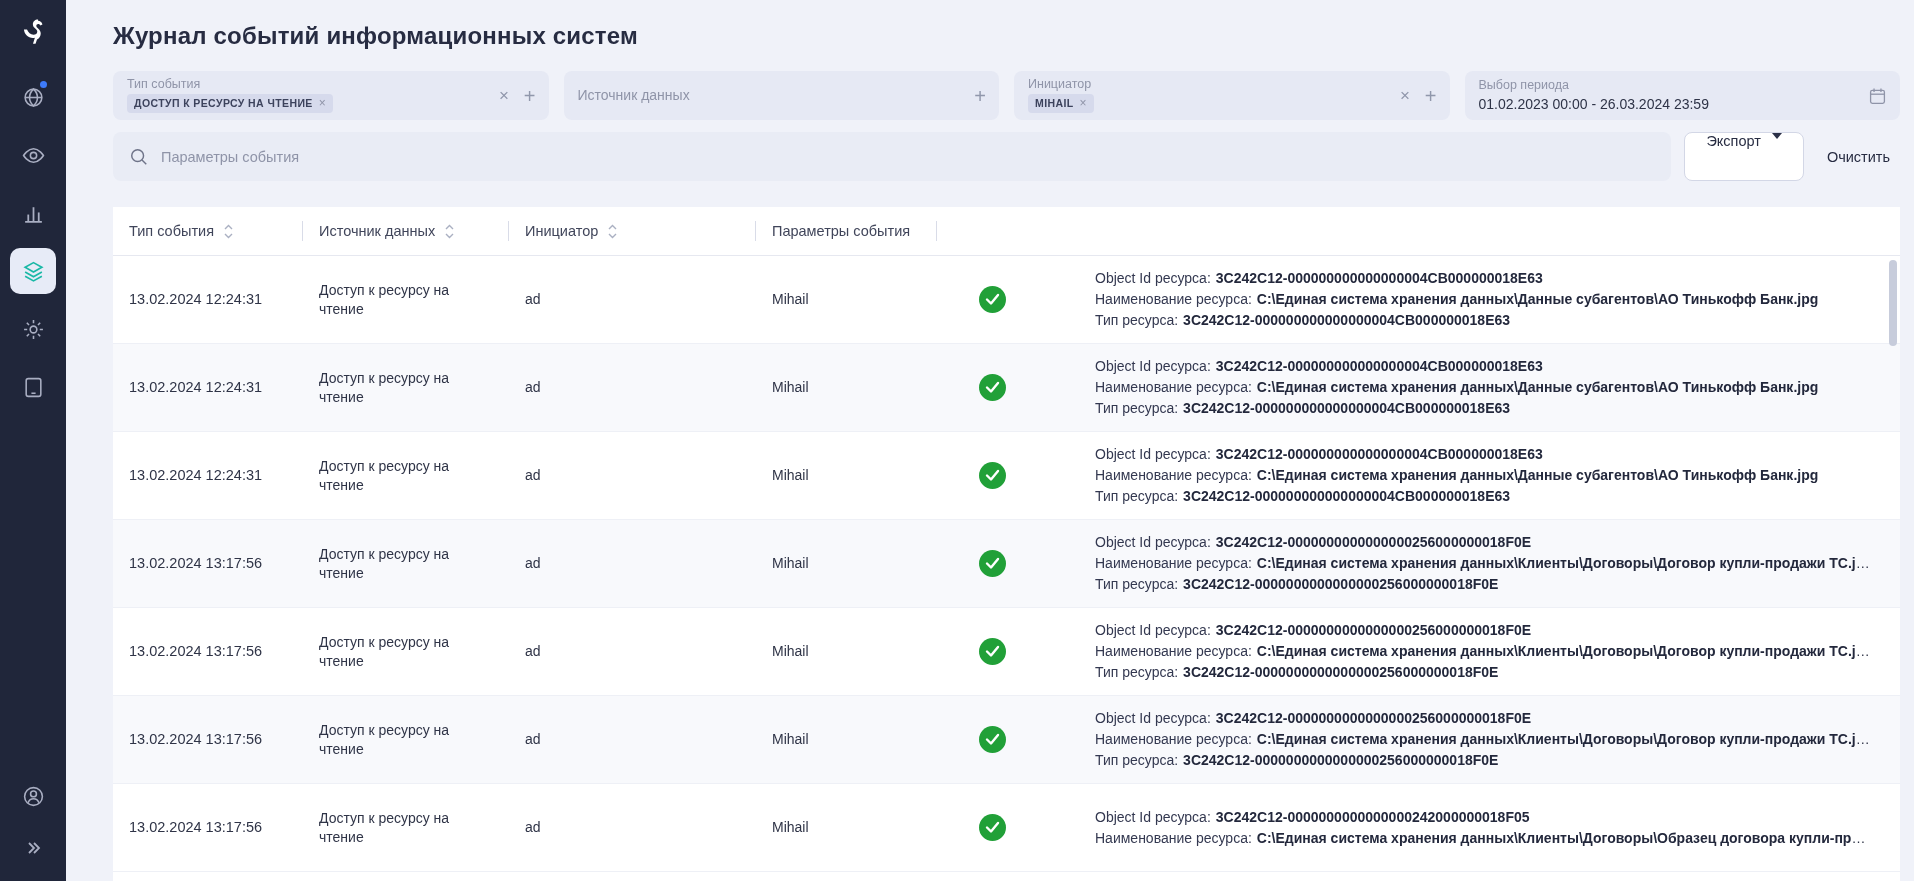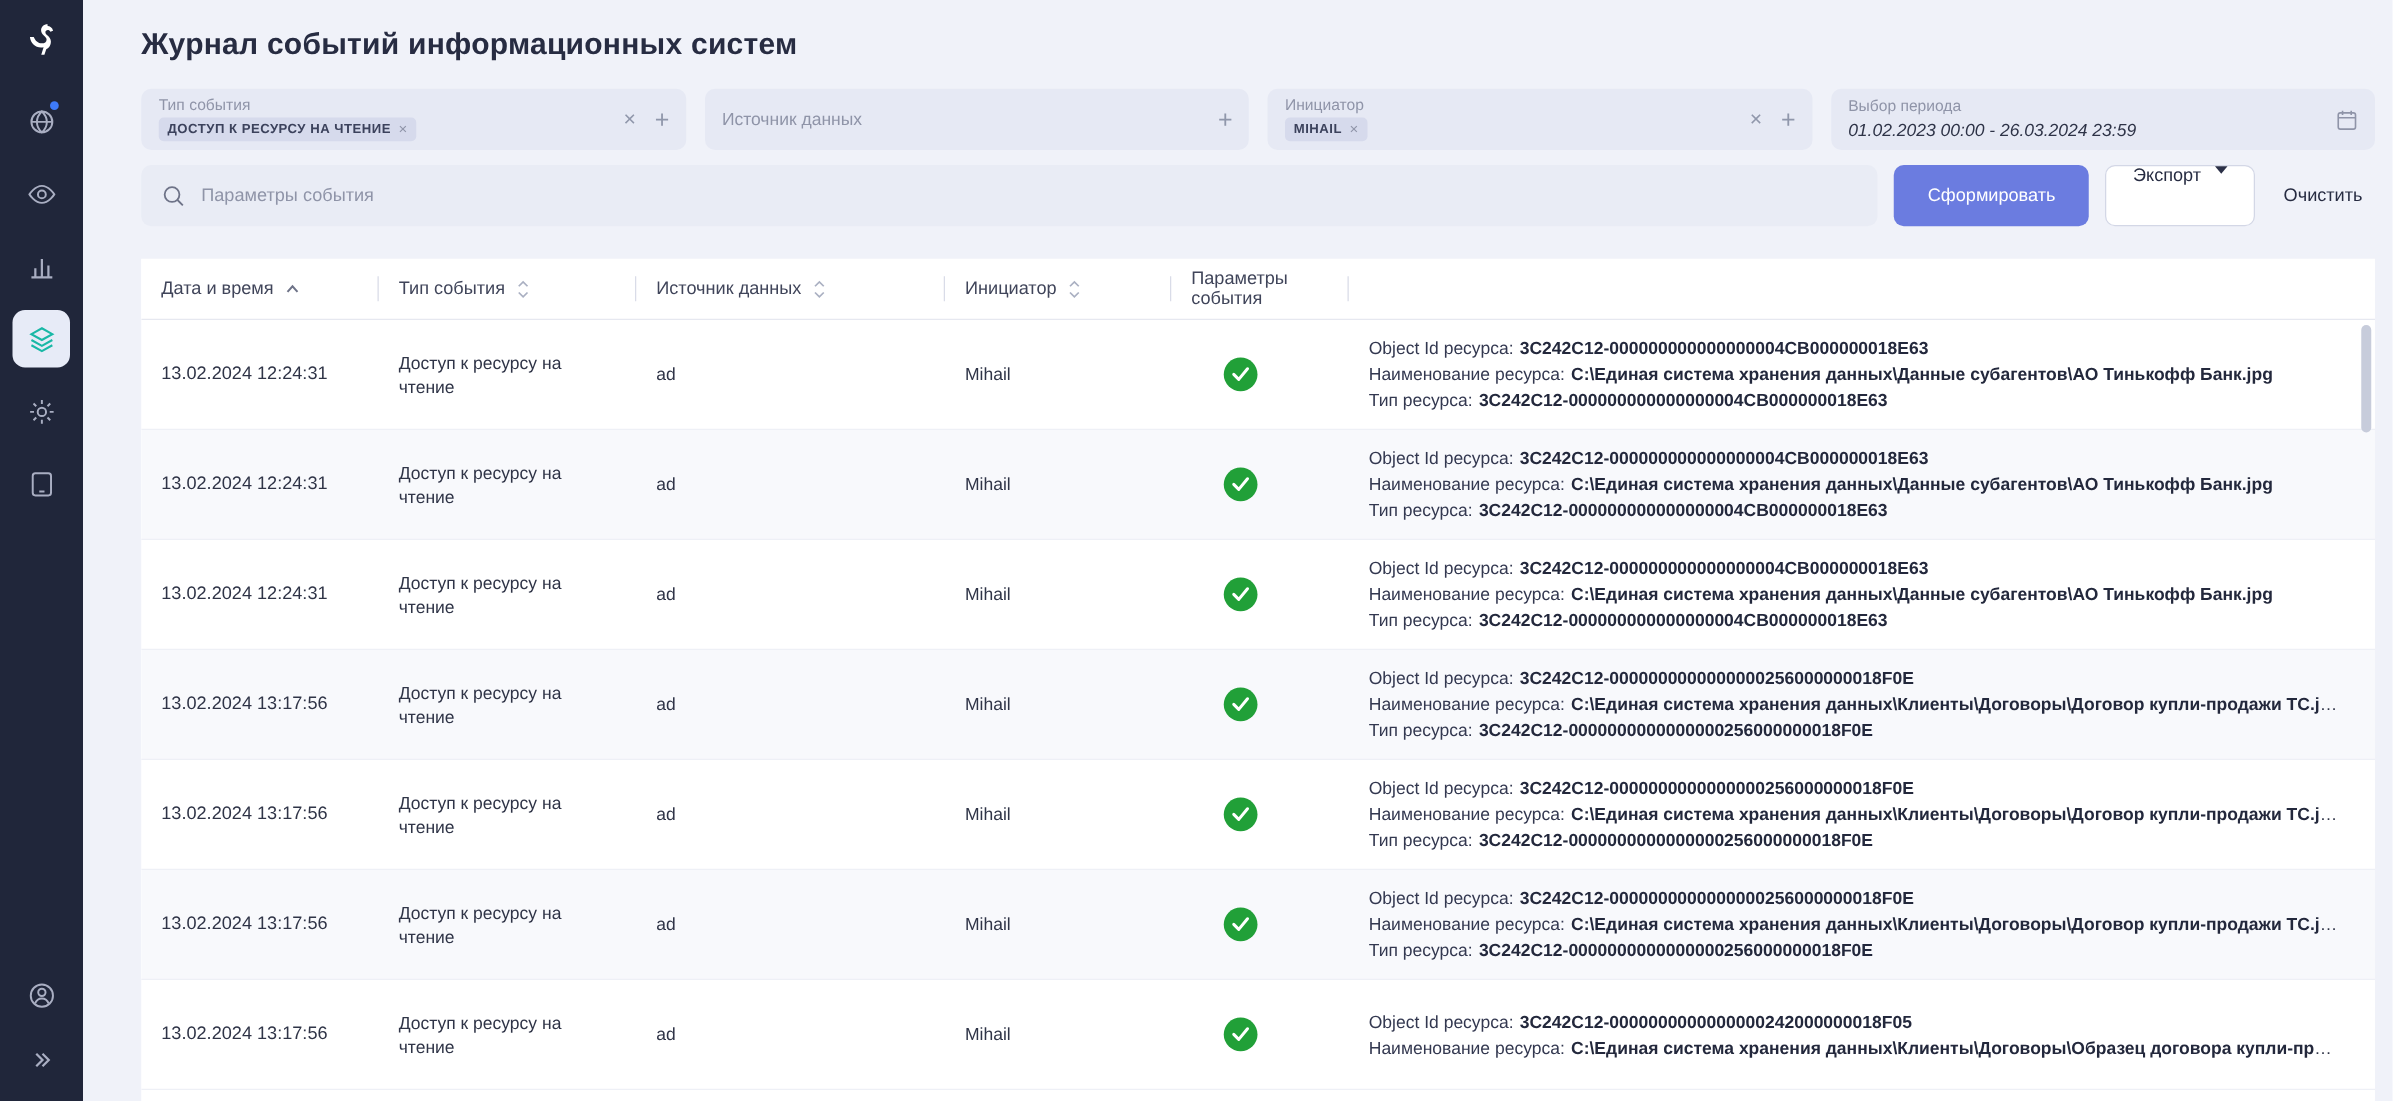--- a/index.html
+++ b/index.html
@@ -49,21 +49,21 @@
     font-size:10.5px; font-weight:700; letter-spacing:.4px; color:#3c425c;
     display:inline-flex; align-items:center; gap:6px; text-transform:uppercase;
   }
   .tag .tag-x { color:#8f94a8; font-weight:400; font-size:12px; cursor:pointer; }
   .field-actions {
     position:absolute; right:13px; top:0; height:100%;
     display:flex; align-items:center; gap:15px; color:#9097ab;
   }
   .fa-x { font-size:17px; cursor:pointer; line-height:1; }
   .fa-plus { font-size:20px; cursor:pointer; line-height:1; font-weight:400; }
-  .filter-value { font-size:14px; color:#2e3347;font-style:italic; }
+  .filter-value { font-size:14px; color:#2e3347; }
 
   
   .search-row { display:flex; gap:13px; margin-top:12px; align-items:center; }
   .search-box {
     flex:1; height:49px; background:#e9ecf5; border-radius:8px;
     display:flex; align-items:center; gap:12px; padding:0 16px;
   }
   .search-box input {
     flex:1; border:none; background:transparent; outline:none;
     font-size:14.5px; color:#2f3447; font-family:"Liberation Sans", sans-serif;
@@ -268,38 +268,29 @@
   <div class="search-row">
     <div class="search-box">
       <span>
         <svg class="icon-svg" width="20" height="20" viewBox="0 0 22 22" fill="none" stroke="#6e7388" stroke-width="1.6">
           <circle cx="9.5" cy="9.5" r="6.5"></circle>
           <line x1="14.3" y1="14.3" x2="19" y2="19"></line>
         </svg>
       </span>
       <input type="text" placeholder="Параметры события" style="">
     </div>
-    <button class="btn-primary">Сформировать</button>
     <button class="btn-export">
       <span>Экспорт</span>
       <span class="caret-down"></span>
     </button>
     <button class="btn-clear">Очистить</button>
   </div>
 
   <div class="table-wrap">
     <div class="thead">
-      <div class="th">
-        <span>Дата и время</span>
-        <span class="sort-icon">
-          <svg width="12" height="8" viewBox="0 0 12 8" fill="none" stroke="#6e7388" stroke-width="1.6">
-              <polyline points="2,6.5 6,2 10,6.5"></polyline>
-            </svg>
-        </span>
-      </div>
       <div class="th">
         <span>Тип события</span>
         <span class="sort-icon">
           <svg width="11" height="15" viewBox="0 0 11 15" fill="none" stroke="#aab0c2" stroke-width="1.4">
               <polyline points="2,5 5.5,1.5 9,5"></polyline>
               <polyline points="2,10 5.5,13.5 9,10"></polyline>
             </svg>
         </span>
       </div>
       <div class="th">

